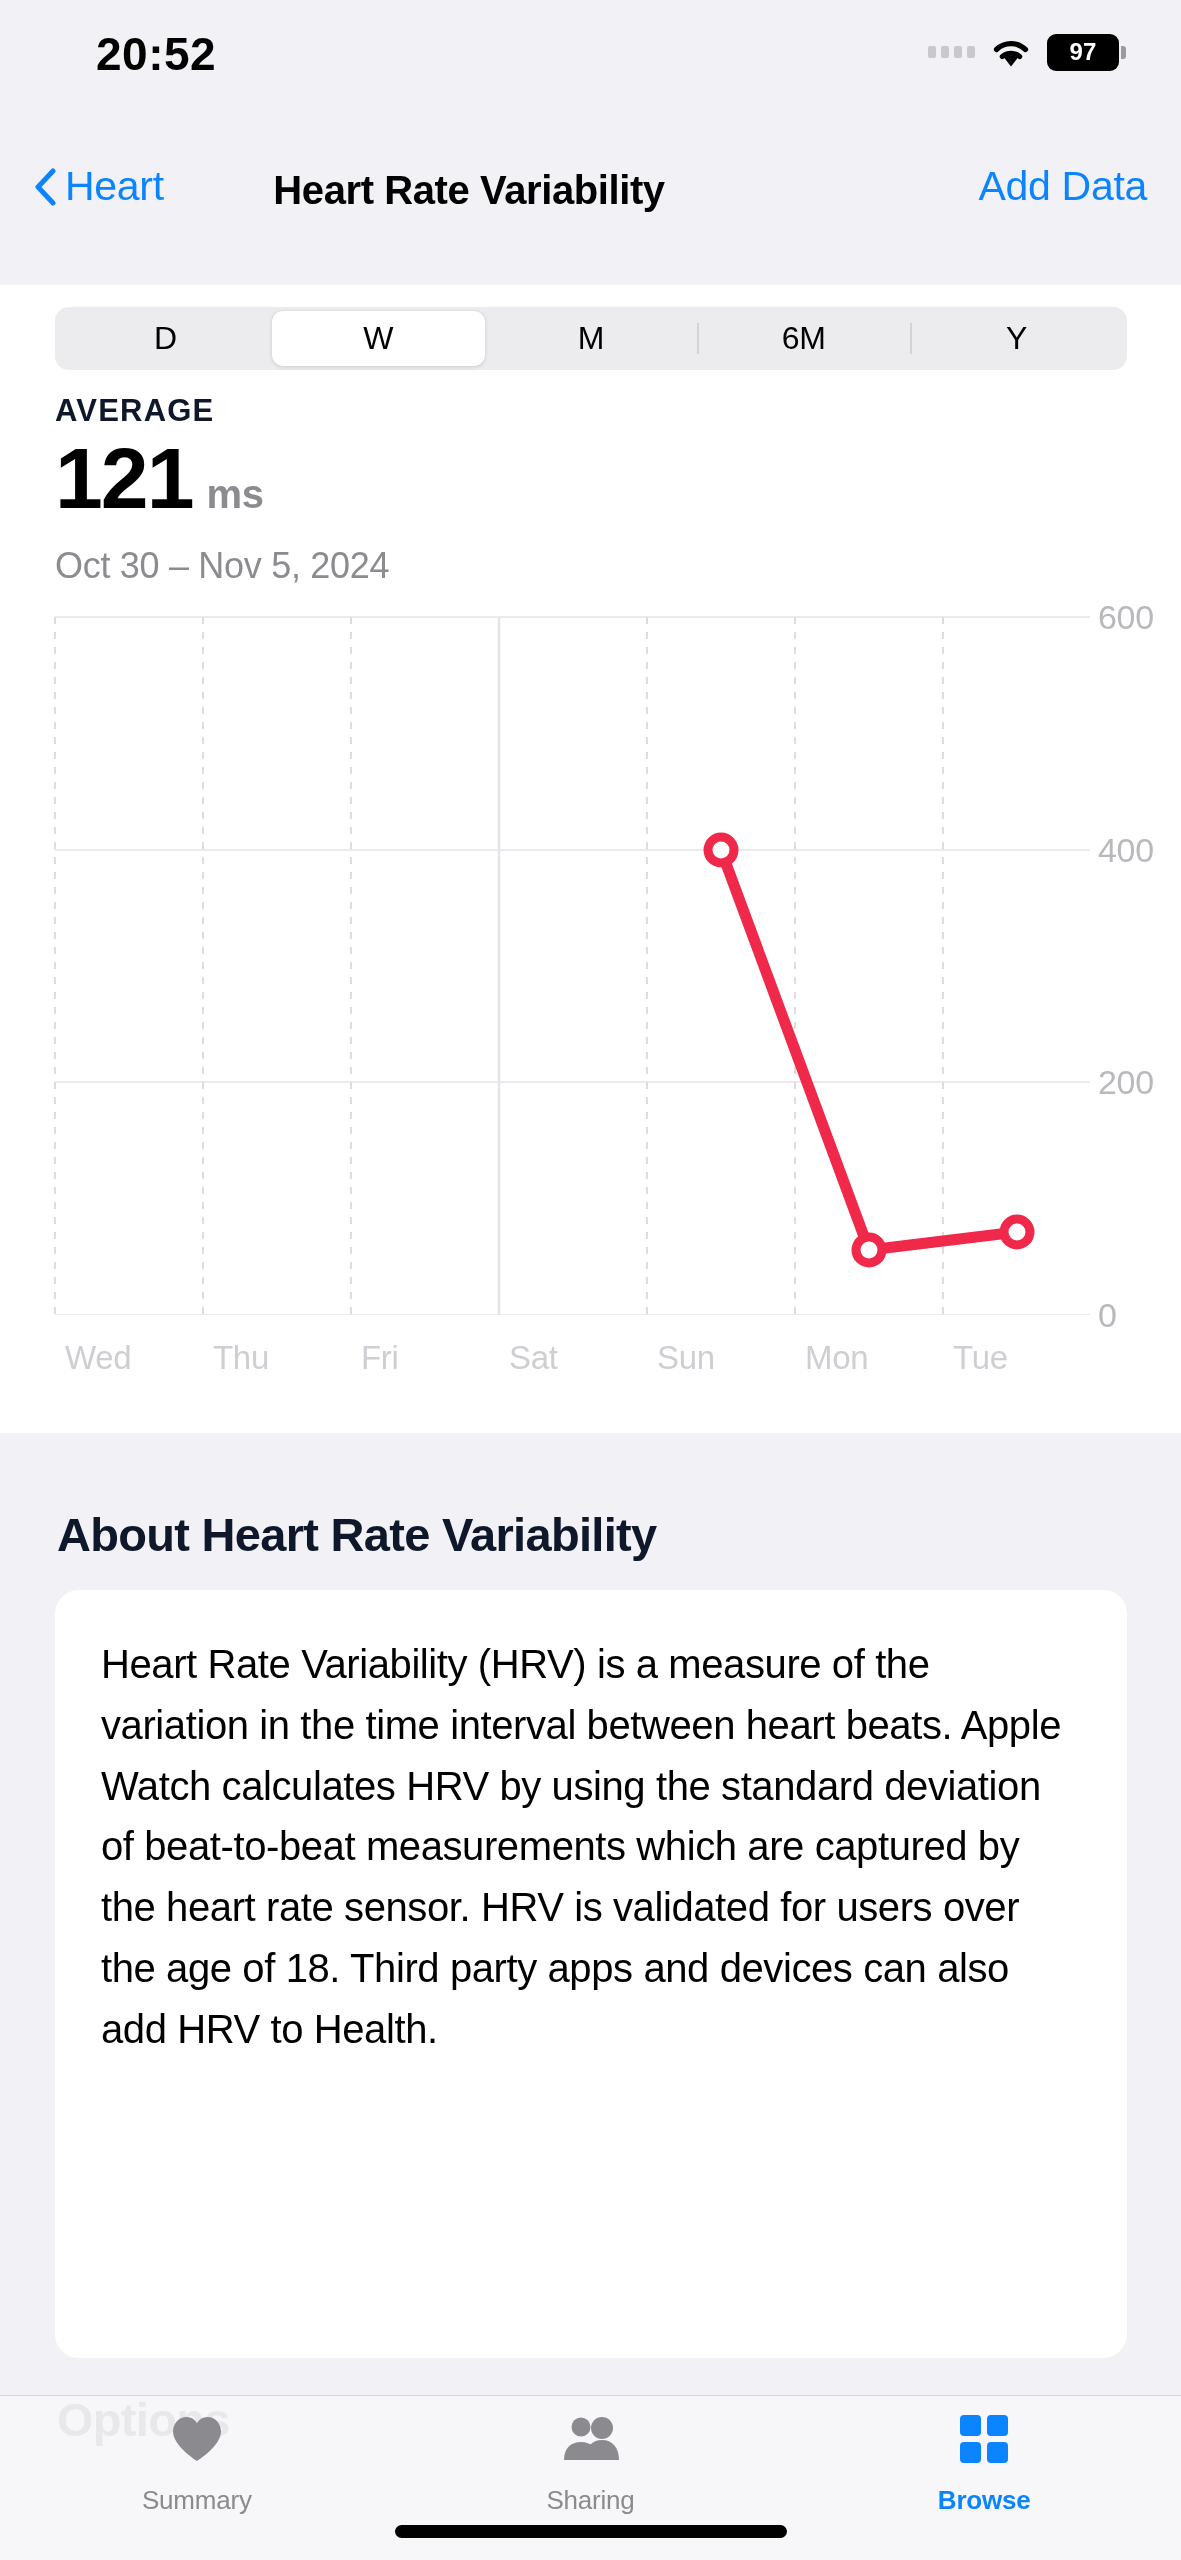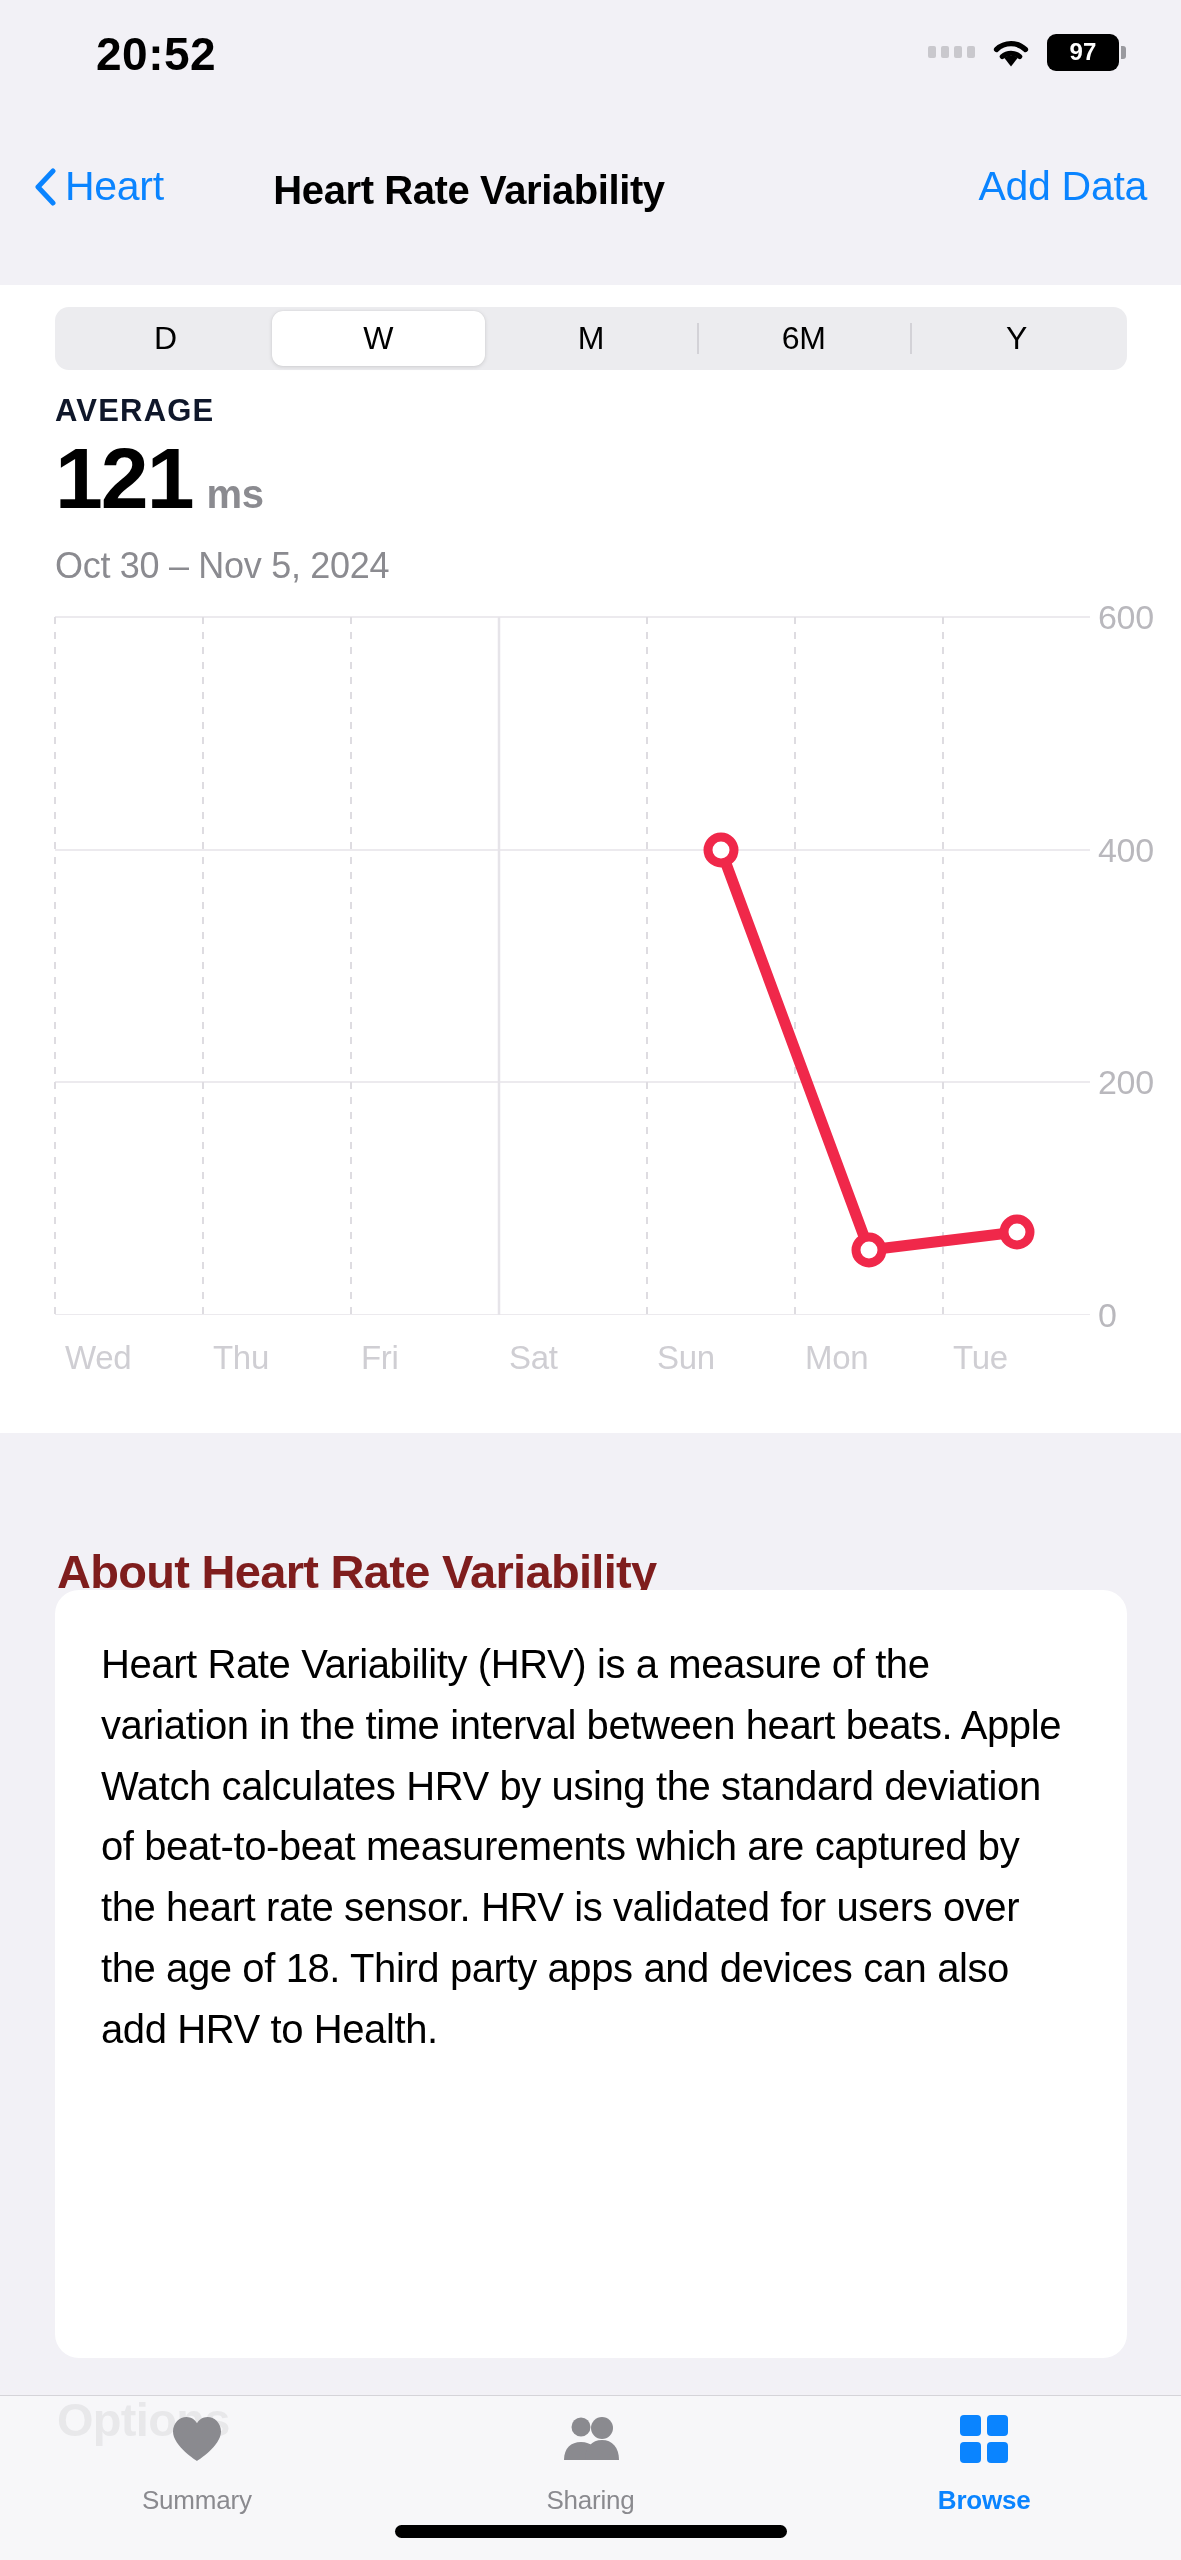--- a/index.html
+++ b/index.html
@@ -105,22 +105,22 @@
     position:absolute; left:0; font-size:34px; color:#b9b8bd; letter-spacing:-0.3px;
     transform:translateY(-50%);
   }
   .xlabels{ position:absolute; left:55px; top:712px; width:1035px; height:50px;margin-top:12px; }
   .xlabel{
     position:absolute; top:0; font-size:33px; color:#cfced3; letter-spacing:-0.3px;
   }
 
   
   .about-head{
-    position:absolute; left:57px; top:1544px;
-    font-size:47px; font-weight:700; color:#7f1d1d; letter-spacing:-0.7px;
+    position:absolute; left:57px; top:1507px;
+    font-size:47px; font-weight:700; color:#0f172a; letter-spacing:-0.7px;
   }
   .about-card{
     position:absolute; left:55px; top:1590px; width:1072px; height:768px;
     background:#fff; border-radius:24px; padding:44px 46px;
   }
   .about-text{
     font-size:40px; line-height:1.52; color:#000; letter-spacing:-0.4px;
   }
   .options-head{
     position:absolute; left:57px; top:2392px;

